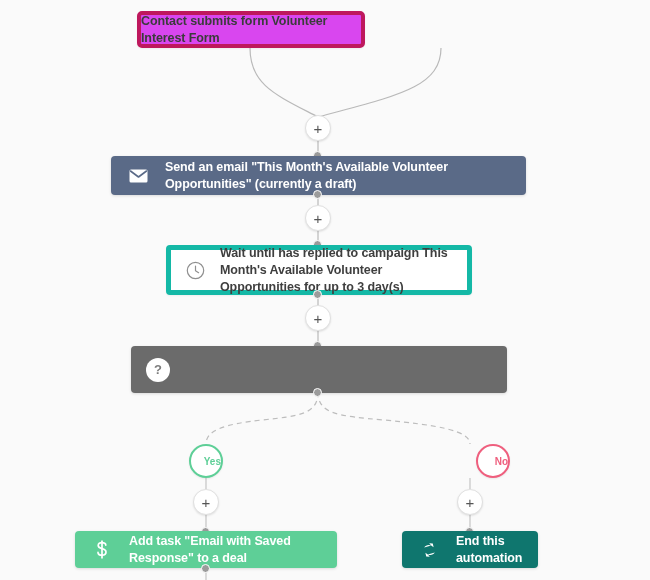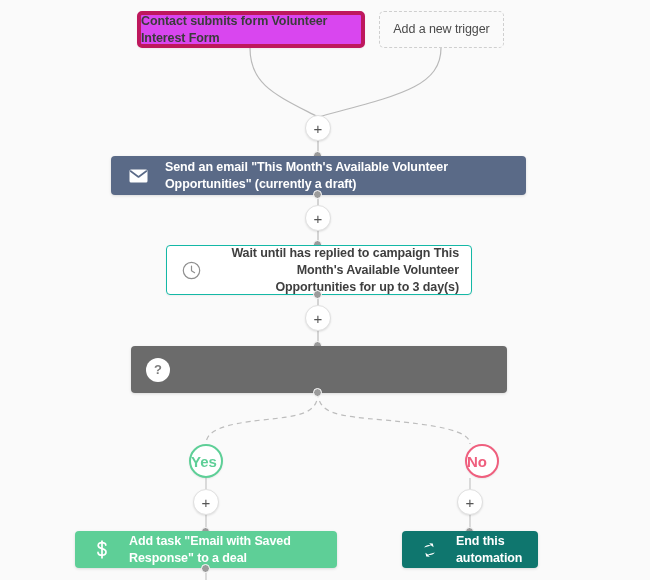--- a/index.html
+++ b/index.html
@@ -84,26 +84,25 @@
     margin-right: 14px;
     display: flex;
     align-items: center;
     justify-content: center;
     color: #ffffff;
   }
 
   
   .waitbox {
     background: #ffffff;
-    border: 1px solid #14b8a6;
+    border: 5px solid #14b8a6;
     border-radius: 4px;
     box-shadow: 0 1px 2px rgba(0,0,0,0.05);
     padding-left: 12px;
     padding-right: 12px;
-    text-align: right;
   }
   .waitbox .block-icon {
     flex: 0 0 auto;
     width: 24px;
     height: 24px;
     margin-right: 13px;
     display: flex;
     align-items: center;
     justify-content: center;
     color: #8a8a8a;
@@ -156,22 +155,22 @@
   }
   .branch-label {
     position: absolute;
     width: 34px;
     height: 34px;
     border-radius: 50%;
     background: #ffffff;
     box-sizing: border-box;
     display: flex;
     align-items: center;
-    justify-content: flex-start;
-    font-size: 15px;
+    justify-content: flex-end;
+    font-size: 10px;
     font-weight: bold;
     box-shadow: 0 1px 2px rgba(0,0,0,0.07);
   }
   .branch-yes { border: 2px solid #5ecf97; color: #5ecf97; }
   .branch-no  { border: 2px solid #ef5f7e; color: #ef5f7e; }
 </style>
 </head>
 <body>
 
 <div id="canvas">
@@ -203,23 +202,20 @@
 
     <line x1="470" y1="515" x2="470" y2="531" stroke="#c4c4c4" stroke-width="1.2"></line>
 
     <line x1="206" y1="568" x2="206" y2="580" stroke="#c4c4c4" stroke-width="1.2"></line>
   </svg>
 
   <div class="node trigger" style="left:137px; top:11px; width:228px; height:37px;">
     <span class="node-text">Contact submits form Volunteer Interest Form</span>
   </div>
 
-  <div class="node trigger trigger-add" style="left:379px; top:11px; width:125px; height:37px;">
-    <span class="node-text">Add a new trigger</span>
-  </div>
 
   <div class="plus" style="left:305px; top:115px;">
     <span>+</span>
   </div>
 
   <div class="dot" style="left:313px; top:151px;"></div>
   <div class="node block" style="left:111px; top:156px; width:415px; height:39px; background:#5a6a87;">
     <span class="block-icon">
       <svg width="19" height="14" viewBox="0 0 19 14" xmlns="http://www.w3.org/2000/svg">
         <rect x="0.5" y="0.5" width="18" height="13" rx="1.5" fill="#ffffff"></rect>
@@ -269,21 +265,21 @@
     <span class="block-icon">
       <svg width="16" height="19" viewBox="0 0 16 19" xmlns="http://www.w3.org/2000/svg">
         <path d="M8 1.2 L8 17.8" stroke="#ffffff" stroke-width="1.7" stroke-linecap="round"></path>
         <path d="M11.8 5.1 C11.8 3.4, 10.1 2.6, 8 2.6 C5.9 2.6, 4.2 3.5, 4.2 5.4 C4.2 7.4, 6.2 8.1, 8 8.6 C9.9 9.1, 12 9.9, 12 12 C12 14.1, 10.2 15.2, 8 15.2 C5.8 15.2, 4 14.3, 4 12.4" fill="none" stroke="#ffffff" stroke-width="1.7" stroke-linecap="round"></path>
       </svg>
     </span>
     <span class="node-text">Add task "Email with Saved Response" to a deal</span>
   </div>
   <div class="dot" style="left:201px; top:564px;"></div>
 
-  <div class="branch-label branch-no" style="left:465px; top:444px;">
+  <div class="branch-label branch-no" style="left:476px; top:444px;">
     <span>No</span>
   </div>
   <div class="plus" style="left:457px; top:489px;">
     <span>+</span>
   </div>
   <div class="dot" style="left:465px; top:527px;"></div>
   <div class="node block" style="left:402px; top:531px; width:136px; height:37px; background:#0f766e;">
     <span class="block-icon">
       <svg width="19" height="16" viewBox="0 0 19 16" xmlns="http://www.w3.org/2000/svg">
         <path d="M4.2 5.6 C5.4 3.3, 8.6 2.4, 11.2 3.6 L9.2 1.2 L12.8 1.6 L13.6 5.2 L11.2 3.6" fill="#ffffff"></path>

